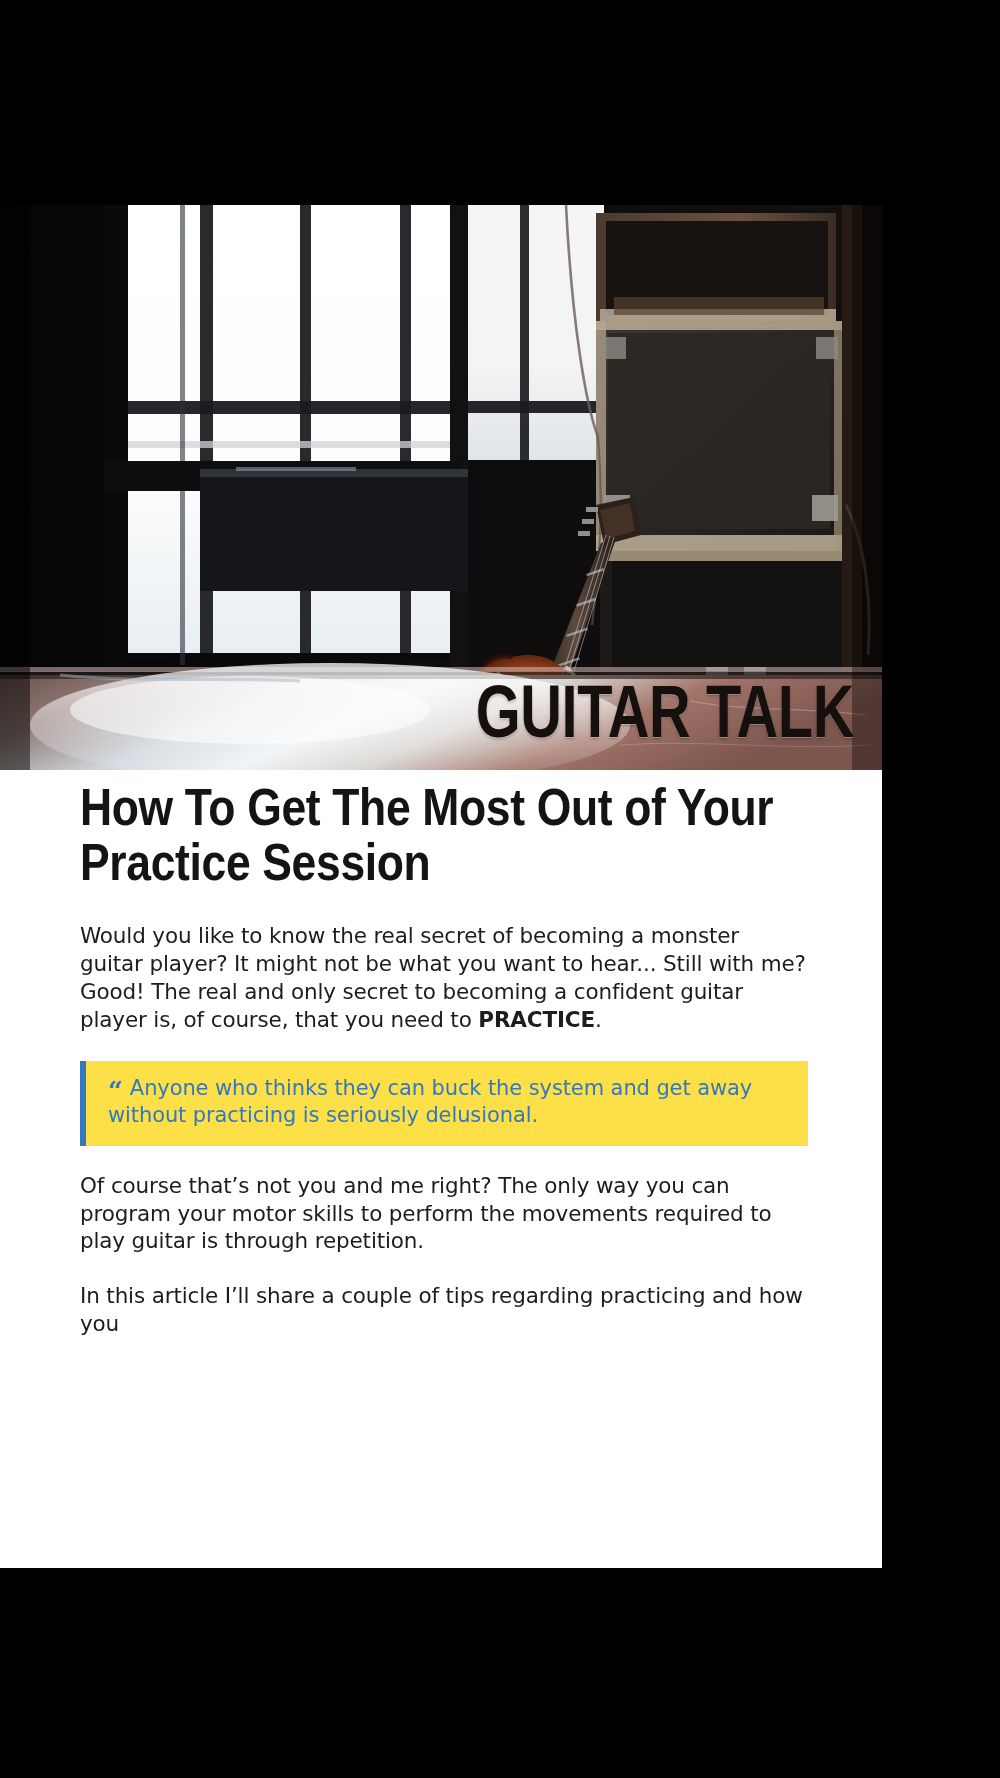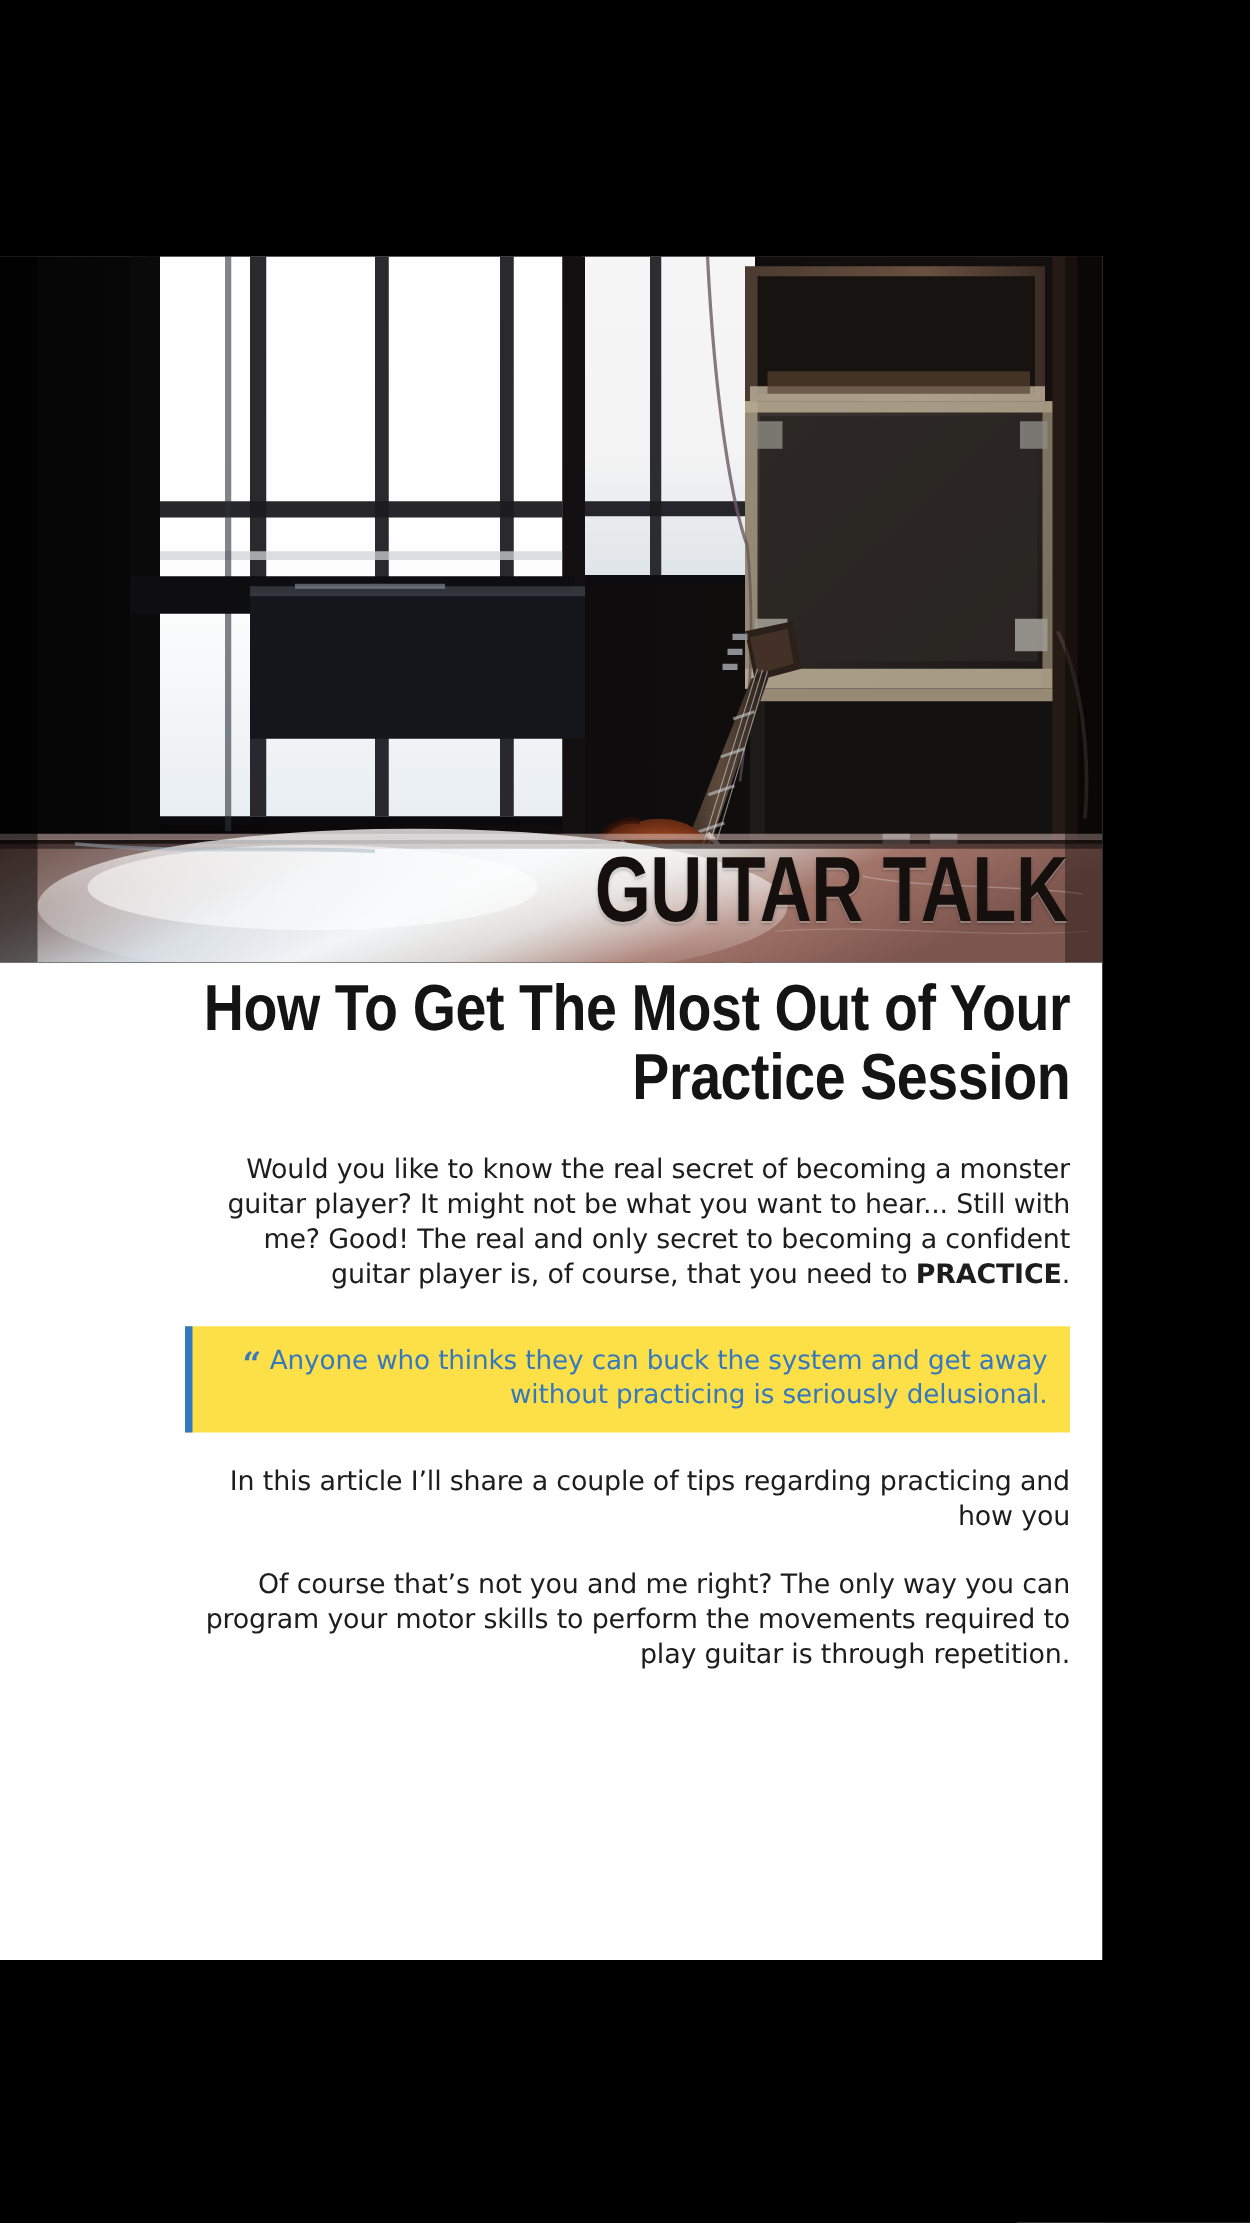--- a/index.html
+++ b/index.html
@@ -6,21 +6,21 @@
   body{
     width:1000px;height:1778px;overflow:hidden;
     font-family:"DejaVu Sans", sans-serif;
     position:relative;
   }
 
   
   #page{
     position:absolute;left:0;top:0;
     width:882px;height:1568px;
-    background:#fff;overflow:hidden;text-align:right;
+    background:#fff;overflow:hidden;
   }
 
   
   .bar{position:absolute;background:#000;}
   #bar-top{left:0;top:0;width:1000px;height:205px;z-index:40;}
   #bar-bottom{left:0;top:1568px;width:1000px;height:210px;z-index:40;}
   #bar-right{left:882px;top:0;width:118px;height:1778px;z-index:40;}
 
   
   #hero{
@@ -41,24 +41,23 @@
     transform:scaleX(0.78);
     transform-origin:100% 100%;
     white-space:nowrap;
     text-shadow:0 1px 0 rgba(255,255,255,.30), 0 2px 3px rgba(0,0,0,.25);
   }
 
   
   #article{
     position:absolute;left:0;top:780px;width:882px;
     z-index:20;
-    padding:0 74px 0 100px;
+    padding:0 74px 0 80px;
     box-sizing:border-box;
     background:transparent;
-    margin-left:48px;
   }
 
   h1#headline{
     margin:0 0 32px 0;
     font-family:"Liberation Sans", sans-serif;
     font-weight:bold;
     font-size:52px;
     line-height:1.06;
     letter-spacing:-0.4px;
     color:#141414;
@@ -289,23 +288,23 @@
 
   <div id="article">
 
     <h1 id="headline">How To Get The Most Out of Your Practice Session</h1>
 
 
     <p class="body"><span>Would you like to know the real secret of becoming a monster guitar player? It might not be what you want to hear... Still with me? Good! The real and only secret to becoming a confident guitar player is, of course, that you need to </span><b>PRACTICE</b><span>.</span></p>
 
     <blockquote id="pullquote"><span id="quote-glyph">“</span><span>Anyone who thinks they can buck the system and get away without practicing is seriously delusional.</span></blockquote>
 
+    <p class="body">Of course that’s not you and me right? The only way you can program your motor skills to perform the movements required to play guitar is through repetition.</p>
+
     <p class="body">In this article I’ll share a couple of tips regarding practicing and how you</p>
-
-    <p class="body">Of course that’s not you and me right? The only way you can program your motor skills to perform the movements required to play guitar is through repetition.</p>
 
   </div>
 
   <div id="clip-fade"></div>
 </div>
 
 <div class="bar" id="bar-top"></div>
 <div class="bar" id="bar-bottom"></div>
 <div class="bar" id="bar-right"></div>
 

